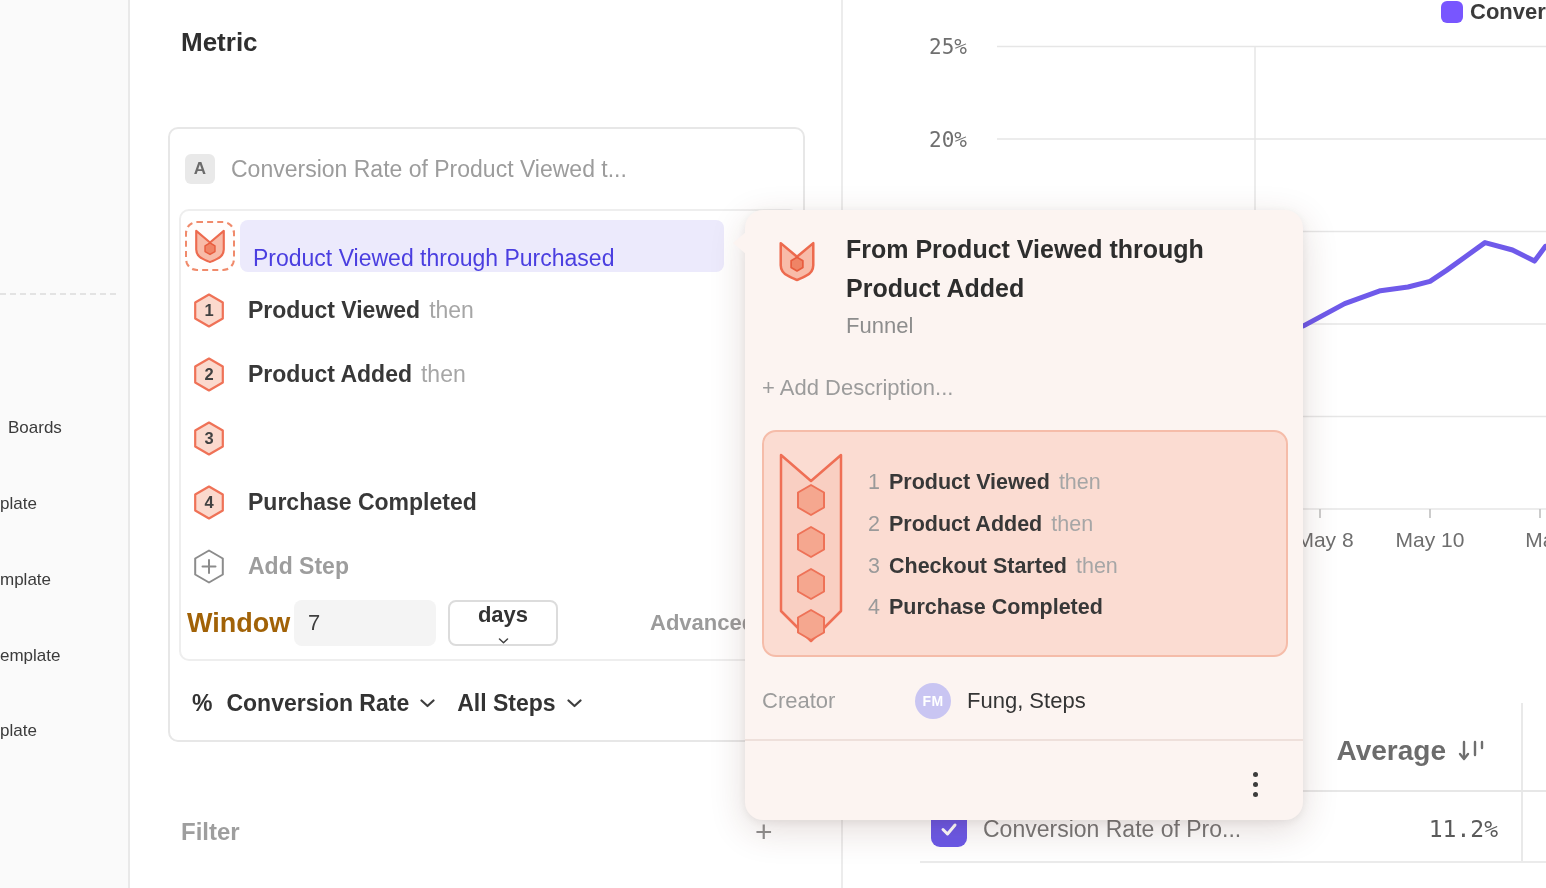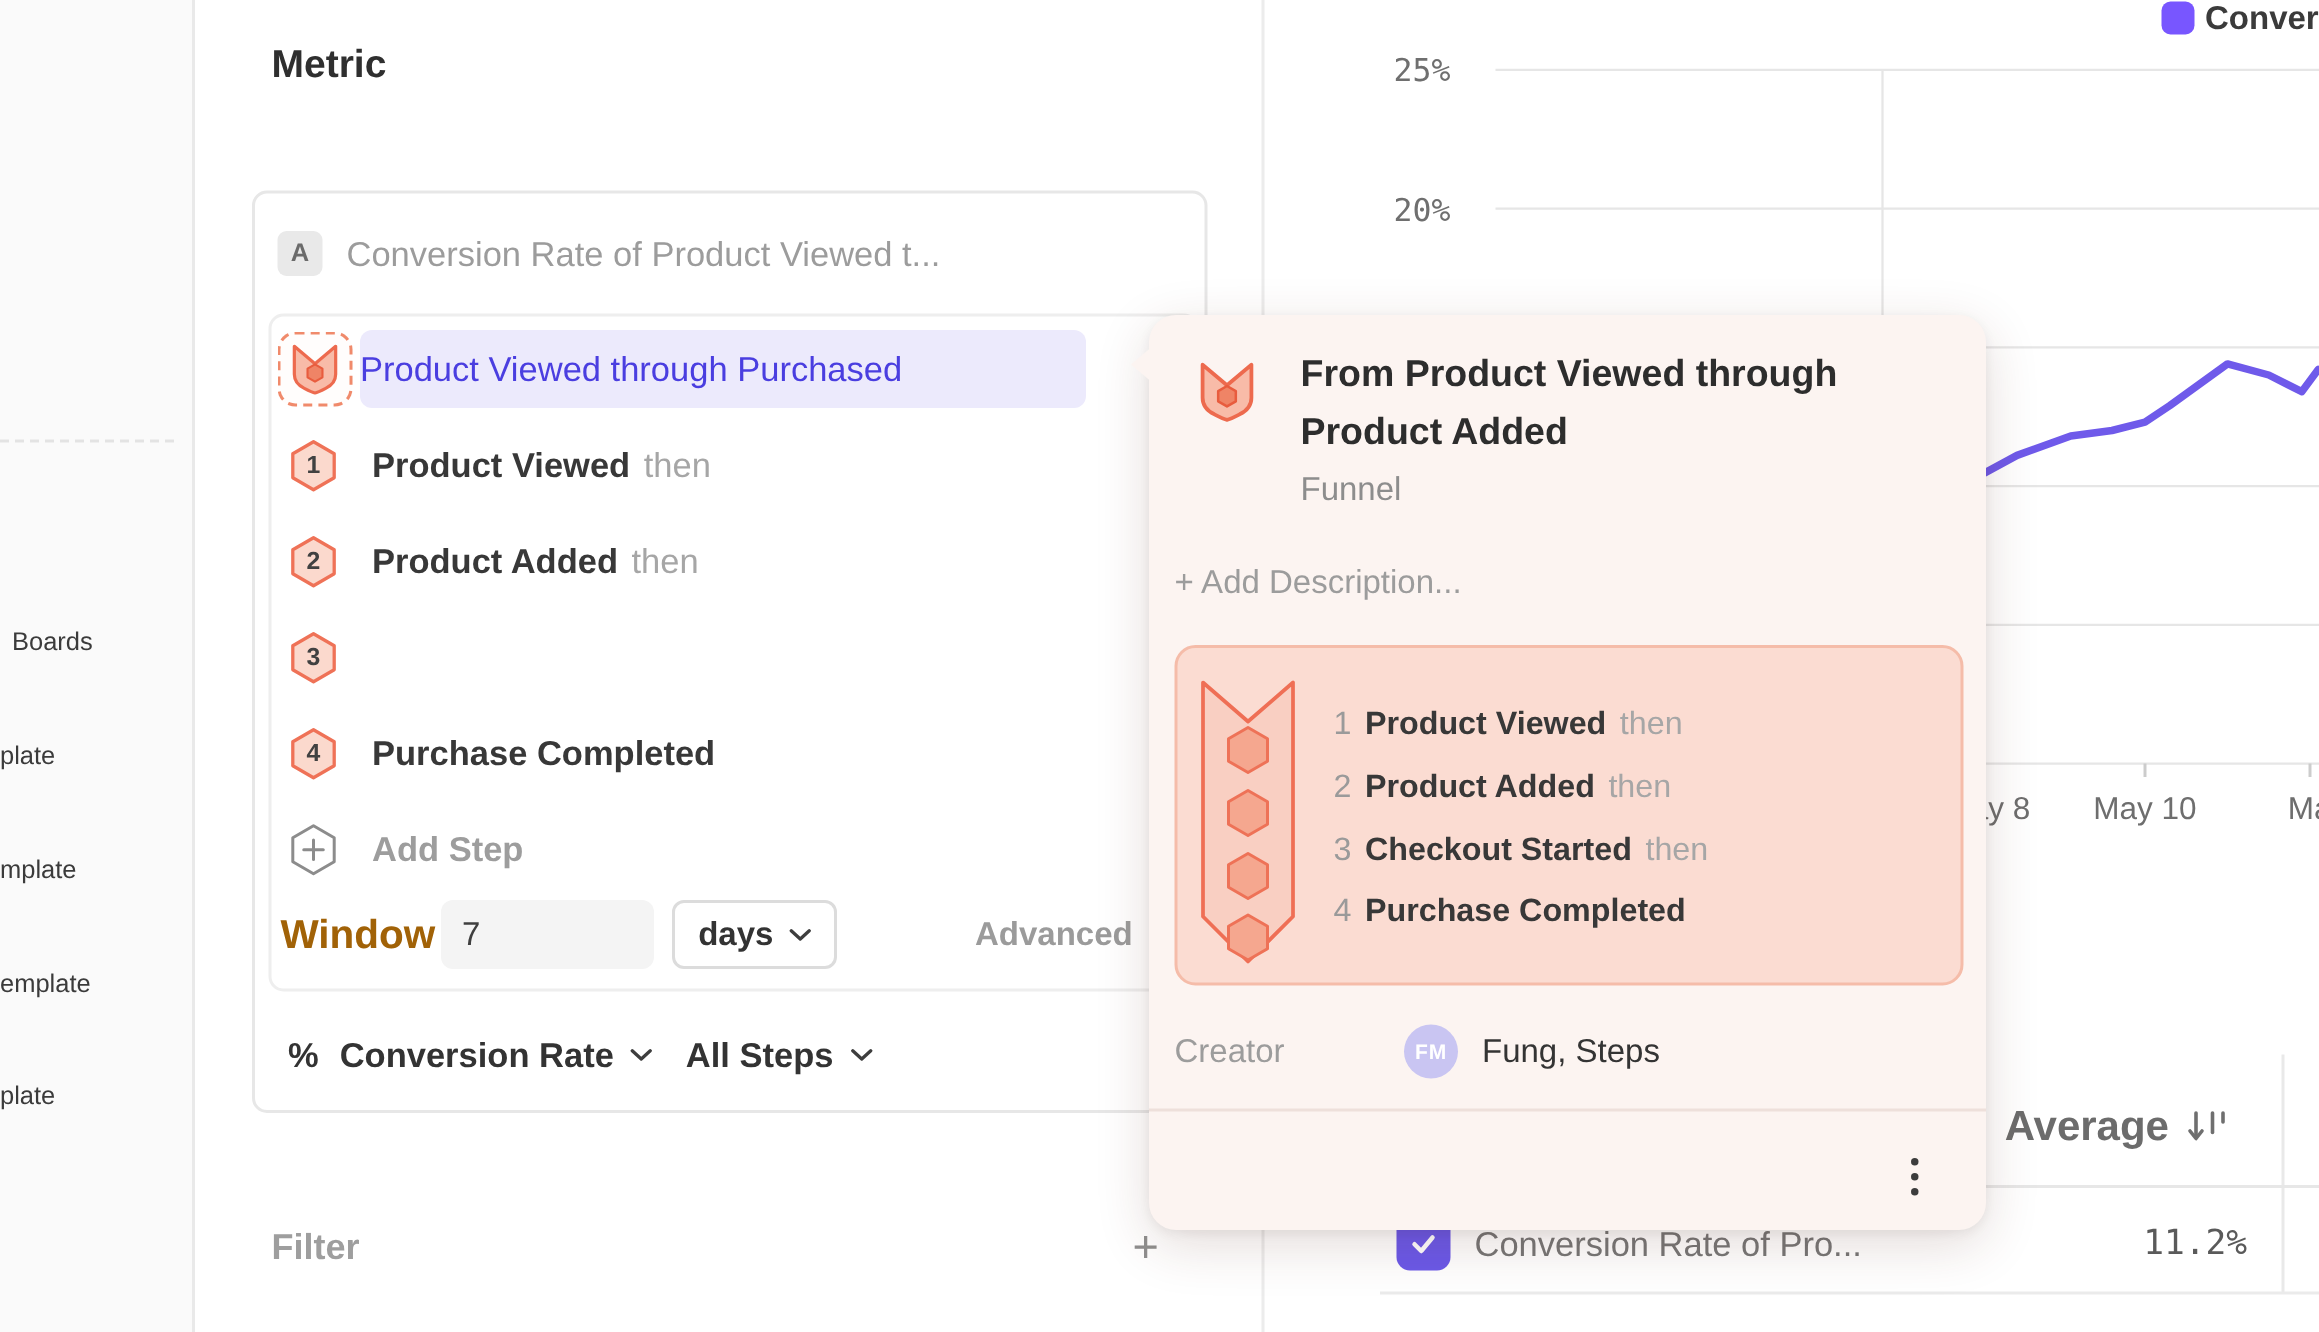--- a/index.html
+++ b/index.html
@@ -29,29 +29,29 @@
   .hexbadge .n{position:absolute;left:0;top:0;width:100%;height:100%;display:flex;align-items:center;
                justify-content:center;font-size:16.5px;font-weight:700;color:#414141;padding-bottom:1px;box-sizing:border-box;}
   .step-text{font-size:23px;font-weight:600;color:#383838;white-space:nowrap;}
   .step-then{font-weight:400;color:#a6a6a6;margin-left:9px;}
   .addstep-label{font-size:23px;font-weight:700;color:#9d9d9d;}
   .win-label{font-size:27px;font-weight:700;color:#a16207;}
   .win-input{width:142px;height:46px;background:#f4f4f4;border:none;border-radius:8px;outline:none;
              font-size:22px;color:#3f3f3f;padding:0 14px;box-sizing:border-box;font-family:"Liberation Sans",sans-serif;}
   .days-btn{width:110px;height:46px;background:#fff;border:2px solid #dcdcdc;border-radius:8px;
             display:flex;align-items:center;justify-content:center;gap:10px;box-sizing:border-box;
-            font-size:22px;font-weight:600;color:#333;}
+            font-size:22px;font-weight:600;color:#333;flex-direction:column;}
   .advanced{font-size:22px;font-weight:600;color:#9b9b9b;white-space:nowrap;}
   .measure{gap:14px;font-size:23px;font-weight:600;color:#333;}
   .filter-h{font-size:24px;font-weight:700;color:#9e9e9e;}
   .plus-glyph{font-size:30px;font-weight:400;color:#8f8f8f;}
 
   
   .popover{left:745px;top:210px;width:558px;height:610px;background:#fcf4f1;border-radius:18px;z-index:20;
-           box-shadow:0 10px 36px rgba(90,40,25,.16),0 2px 8px rgba(0,0,0,.06);margin-left:21px;}
+           box-shadow:0 10px 36px rgba(90,40,25,.16),0 2px 8px rgba(0,0,0,.06);}
   .pop-arrow{position:absolute;left:-12px;top:22px;width:0;height:0;
              border-top:11px solid transparent;border-bottom:11px solid transparent;border-right:13px solid #fcf4f1;}
   .pop-title{font-size:25px;font-weight:700;color:#2d2d2d;line-height:39px;white-space:nowrap;}
   .pop-type{font-size:22px;color:#8d8d8d;}
   .pop-adddesc{font-size:22px;color:#9c9c9c;}
   .pop-card{background:#fbdcd2;border:2px solid #f5bca9;border-radius:14px;box-sizing:border-box;}
   .pop-step{font-size:21.5px;font-weight:600;color:#383838;white-space:nowrap;}
   .pop-step .idx{font-weight:400;color:#9a9a9a;margin-right:9px;}
   .creator-label{font-size:22px;color:#9c9c9c;}
   .avatar{width:36px;height:36px;border-radius:50%;background:#c9c5f2;color:#fff;font-size:14px;font-weight:700;
@@ -147,21 +147,21 @@
   <div class="abs series-title vc" style="left:61px;top:25px;height:30px;">Conversion Rate of Product Viewed t...</div>
 
   <div class="abs inner-box" style="left:9px;top:80px;width:616px;height:448px;">
 
     <div class="abs icon-dashed" style="left:4px;top:10px;">
       <svg width="32" height="36" viewBox="0 0 36 40">
         <path d="M2.5,3 L18,16 L33.5,3 L33.5,24 Q33.5,31 26,34.5 Q20,37.6 18,38 Q16,37.6 10,34.5 Q2.5,31 2.5,24 Z" fill="#f8bba8" stroke="#ed6a4e" stroke-width="2.4" stroke-linejoin="round"></path>
         <polygon points="18,16.5 23.6,19.75 23.6,26.25 18,29.5 12.4,26.25 12.4,19.75" fill="#ef8466" stroke="#e85c3e" stroke-width="1.6" stroke-linejoin="round"></polygon>
       </svg>
     </div>
-    <div class="abs sel-pill vc" style="left:59px;top:9px;width:484px;height:52px;box-sizing:border-box;">
+    <div class="abs sel-pill vc" style="left:59px;top:9px;width:484px;height:52px;padding-left:13px;box-sizing:border-box;align-items:flex-end;">
       <span>Product Viewed through Purchased</span>
     </div>
 
     <div class="abs vc" style="left:12px;top:82px;height:35px;gap:23px;">
       <span class="hexbadge"><svg width="32" height="35" viewBox="0 0 32 35">
             <polygon points="16,1.5 29.8,9.5 29.8,25.5 16,33.5 2.2,25.5 2.2,9.5" fill="#fbd9cd" stroke="#ef7257" stroke-width="2.2" stroke-linejoin="round"></polygon>
           </svg><span class="n">1</span></span>
       <span class="step-text"><span>Product Viewed</span><span class="step-then">then</span></span>
     </div>
     <div class="abs vc" style="left:12px;top:146px;height:35px;gap:23px;">

